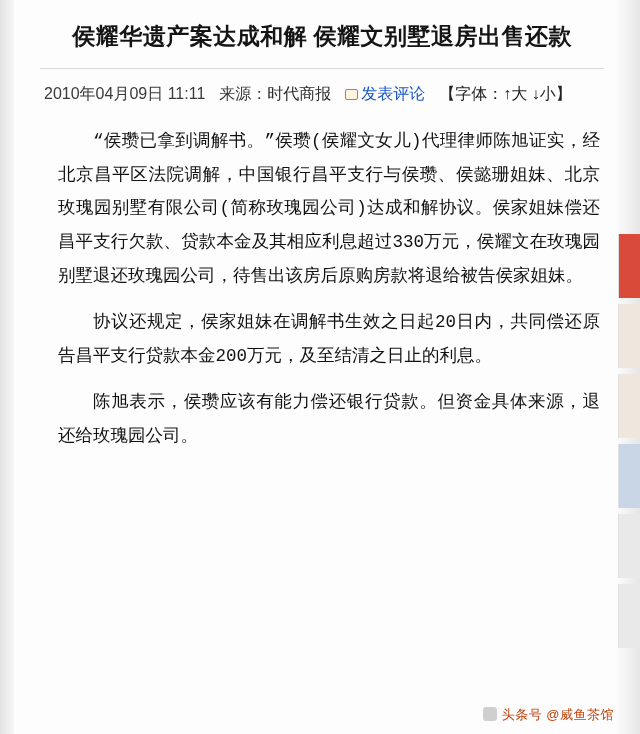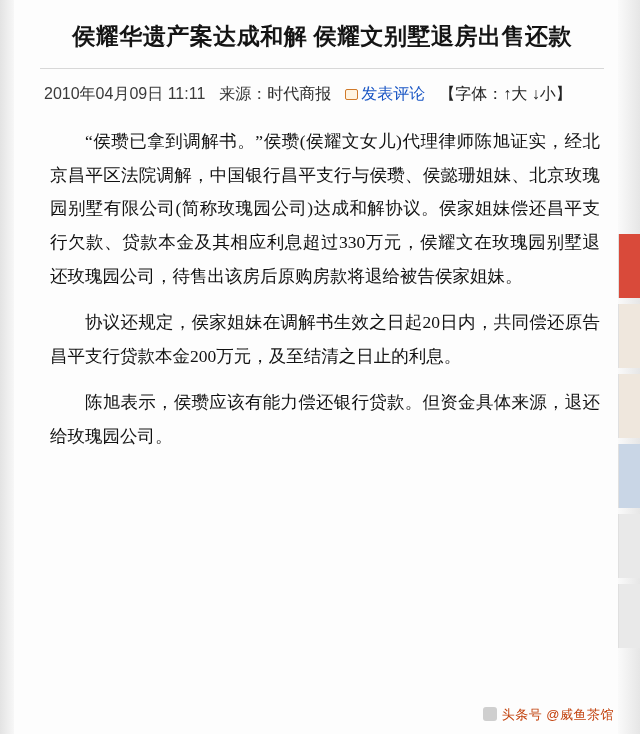--- a/index.html
+++ b/index.html
@@ -87,22 +87,23 @@
   }
   .article {
     padding: 16px 24px 0 26px;
     font-size: 17.5px;
     color: #111;
     line-height: 1.92;
     font-family: "Liberation Serif", serif;
     text-align: justify;
   }
   .article p {
-    margin: 0 0 13px 4px;
+    margin: 0 0 13px 12px;
     text-indent: 2em;
+    font-family: Liberation Mono, monospace;
   }
   
   .thumbs {
     position: absolute;
     right: 0;
     top: 234px;
     width: 22px;
   }
   .thumb {
     width: 22px;

